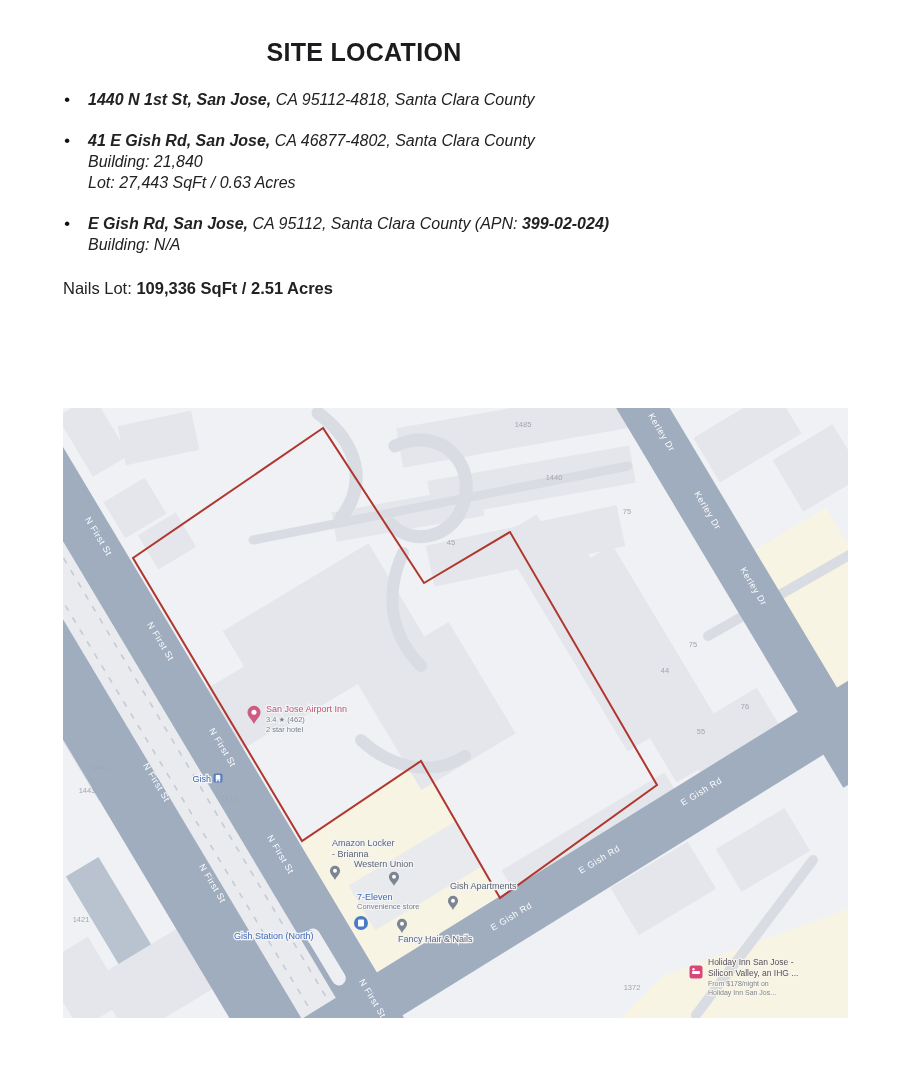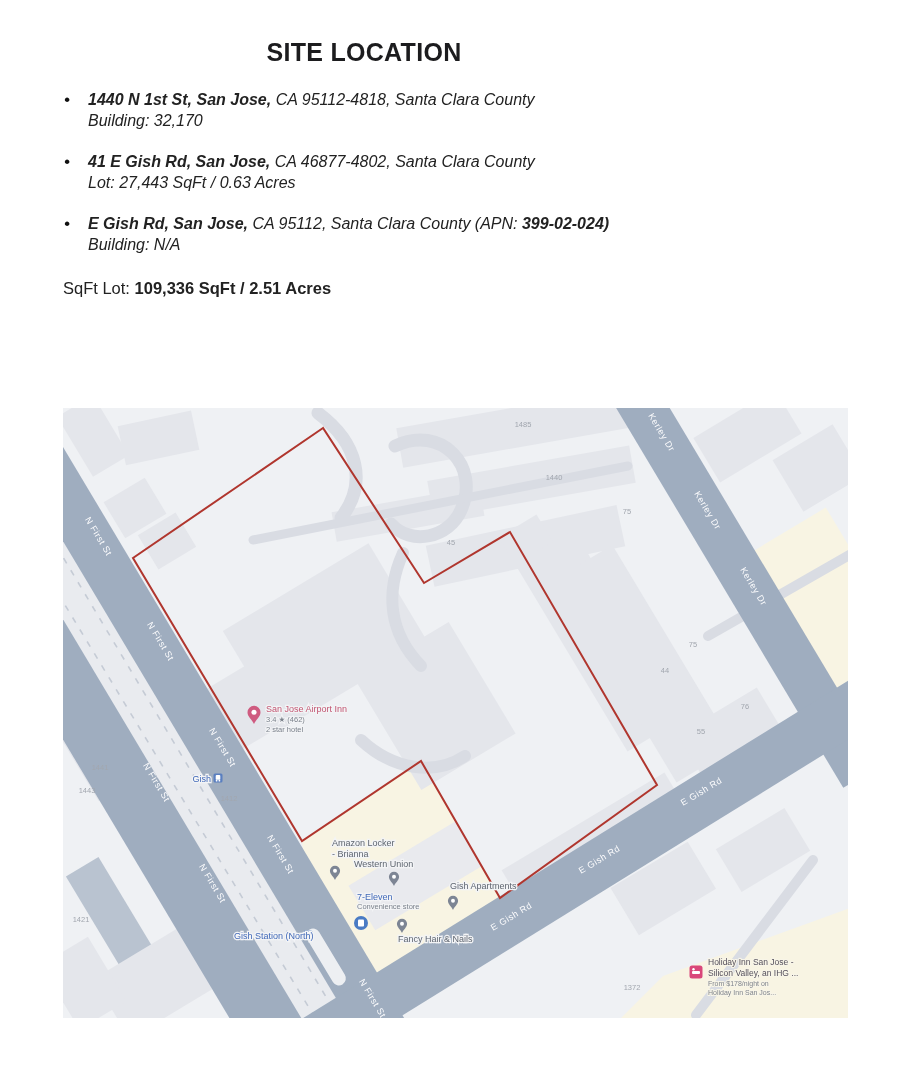--- a/index.html
+++ b/index.html
@@ -31,33 +31,33 @@
 </style>
 </head>
 <body>
 
 <div class="doc">
   <div class="page-title">SITE LOCATION</div>
 
   <ul class="prop-list">
     <li>
       <div><span class="b">1440 N 1st St, San Jose,</span><span> CA 95112-4818, Santa Clara County</span></div>
-      <div>Building: 32,170</div>
     </li>
     <li>
       <div><span class="b">41 E Gish Rd, San Jose,</span><span> CA 46877-4802, Santa Clara County</span></div>
+      <div>Building: 21,840</div>
       <div>Lot: 27,443 SqFt / 0.63 Acres</div>
     </li>
     <li>
       <div><span class="b">E Gish Rd, San Jose,</span><span> CA 95112, Santa Clara County (APN: </span><span class="b">399-02-024</span><span class="b">)</span></div>
       <div>Building: N/A</div>
     </li>
   </ul>
 
-  <div class="total-line"><span>SqFt Lot: </span><span class="b">109,336 SqFt / 2.51 Acres</span></div>
+  <div class="total-line"><span>Nails Lot: </span><span class="b">109,336 SqFt / 2.51 Acres</span></div>
 </div>
 
 <div class="map-wrap">
 <svg width="785" height="610" viewBox="0 0 785 610">
   <defs>
     <g id="pin">
       <path d="M0 0C-1.8-4.4-6.2-6.6-6.2-11.2a6.2 6.2 0 1 1 12.4 0C6.2-6.6 1.8-4.4 0 0Z"></path>
       <circle cx="0" cy="-11.2" r="2.4" fill="#ffffff"></circle>
     </g>
     <g id="transit">

